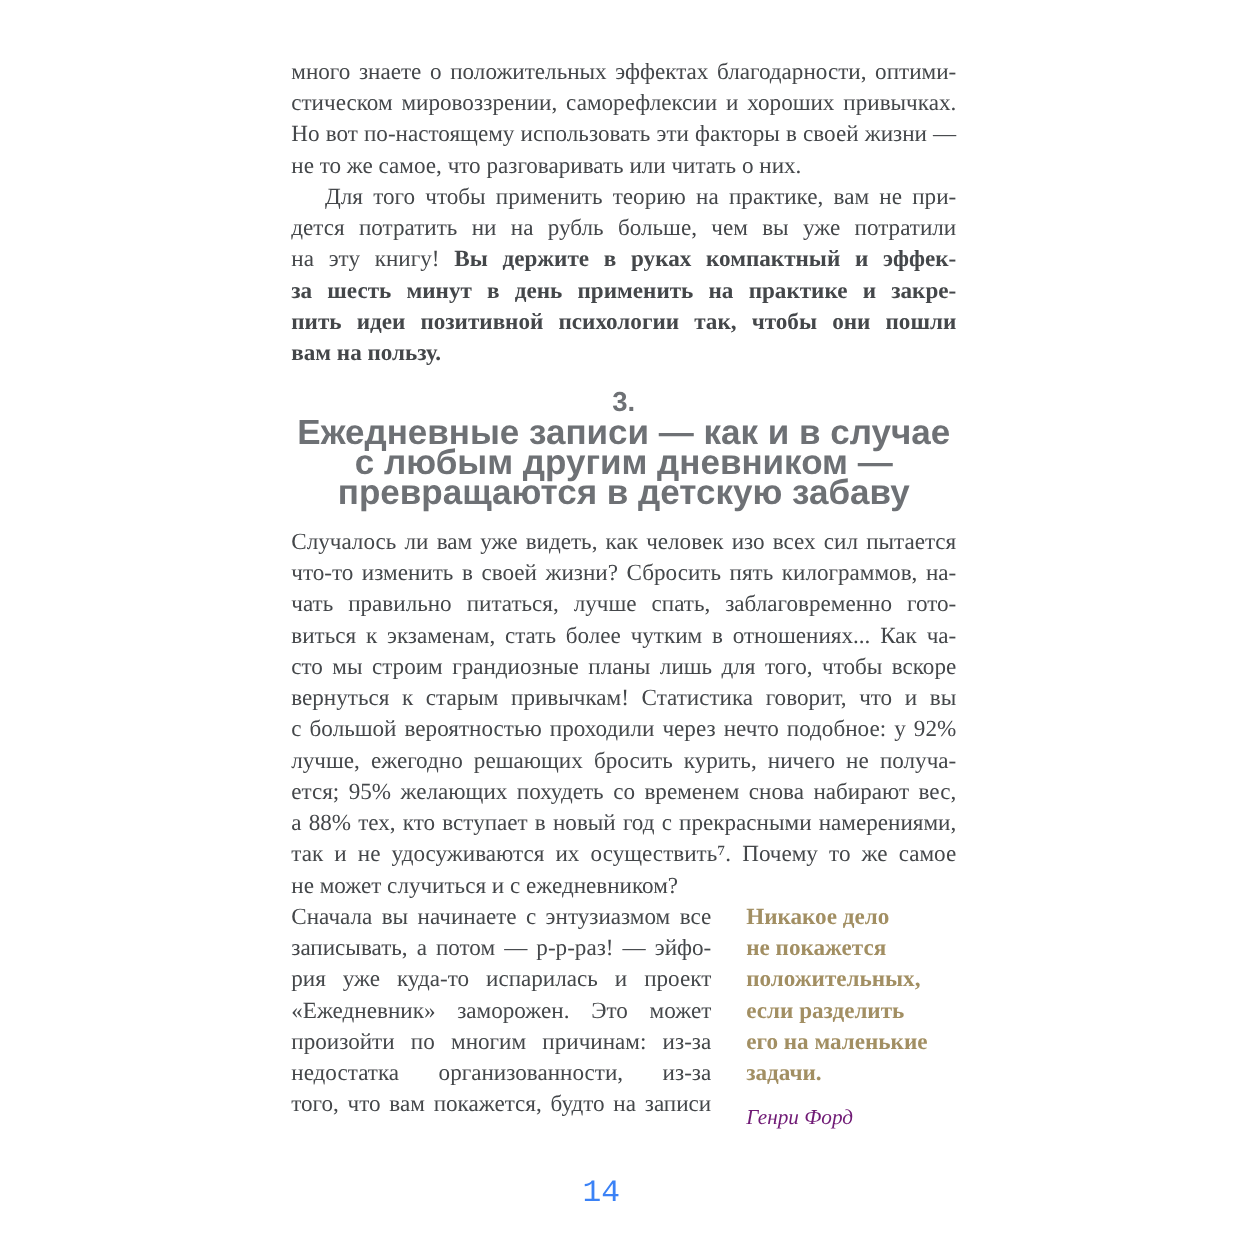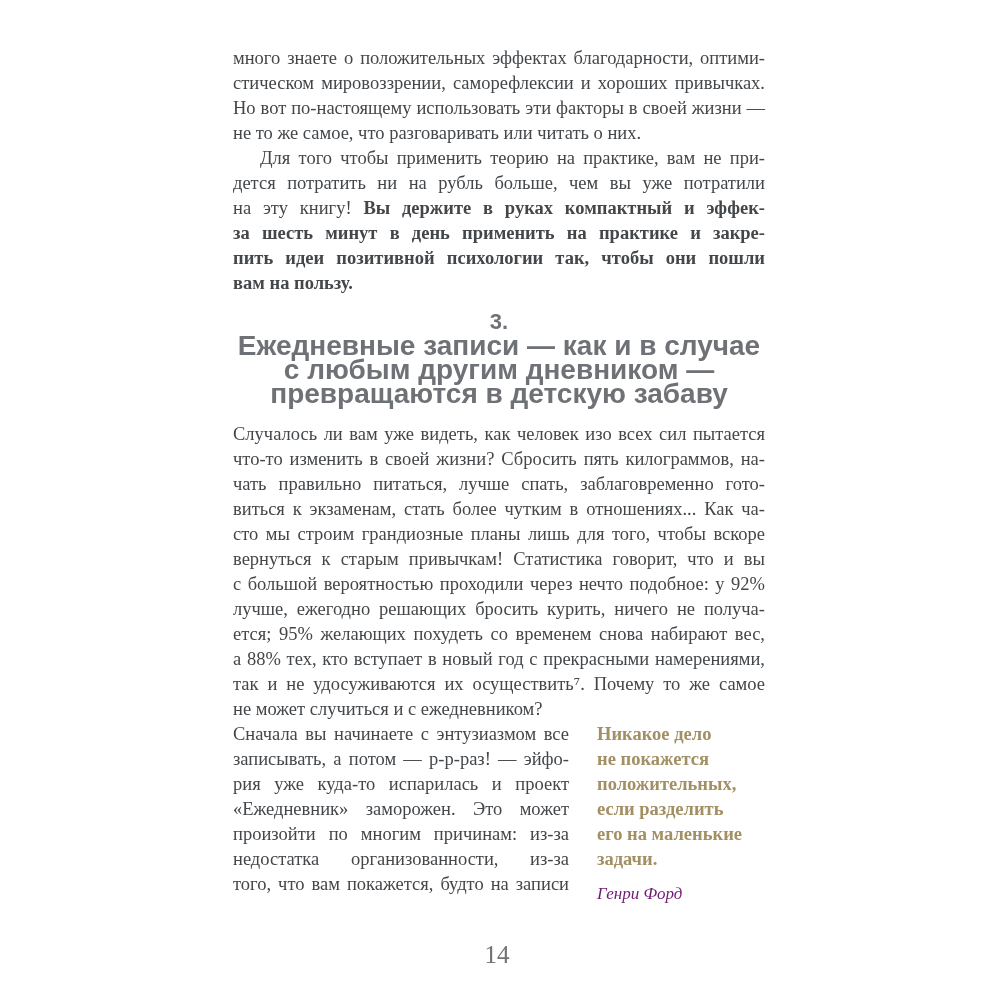--- a/index.html
+++ b/index.html
@@ -29,23 +29,23 @@
   .col-right { width:168px; margin-left:28px; padding-top:25px; }
 
   .quote { color:#a28f63; font-weight:bold; font-size:18.5px; line-height:25px; }
   .quote .line { text-align:right; text-align-last:left; }
   .quote-attribution {
     margin-top:11px; color:#701a75; font-style:italic;
     font-weight:normal; font-size:17px; line-height:22px;
   }
 
   .page-number {
-    position:absolute; left:231px; top:941px; width:532px;
-    text-align:center; color:#737373;
-    font-family:Liberation Serif, serif; font-size:25px; line-height:28px;
+    position:absolute; left:215px; top:941px; width:532px;
+    text-align:center; color:#3b82f6;
+    font-family:Liberation Mono, monospace; font-size:25px; line-height:28px;
   }
 </style>
 </head>
 <body>
 
 <div class="page">
   <div class="content">
 
     <div class="paragraph">
         <div class="line"><span>много знаете о положительных эффектах благодарности, оптими-</span></div>

